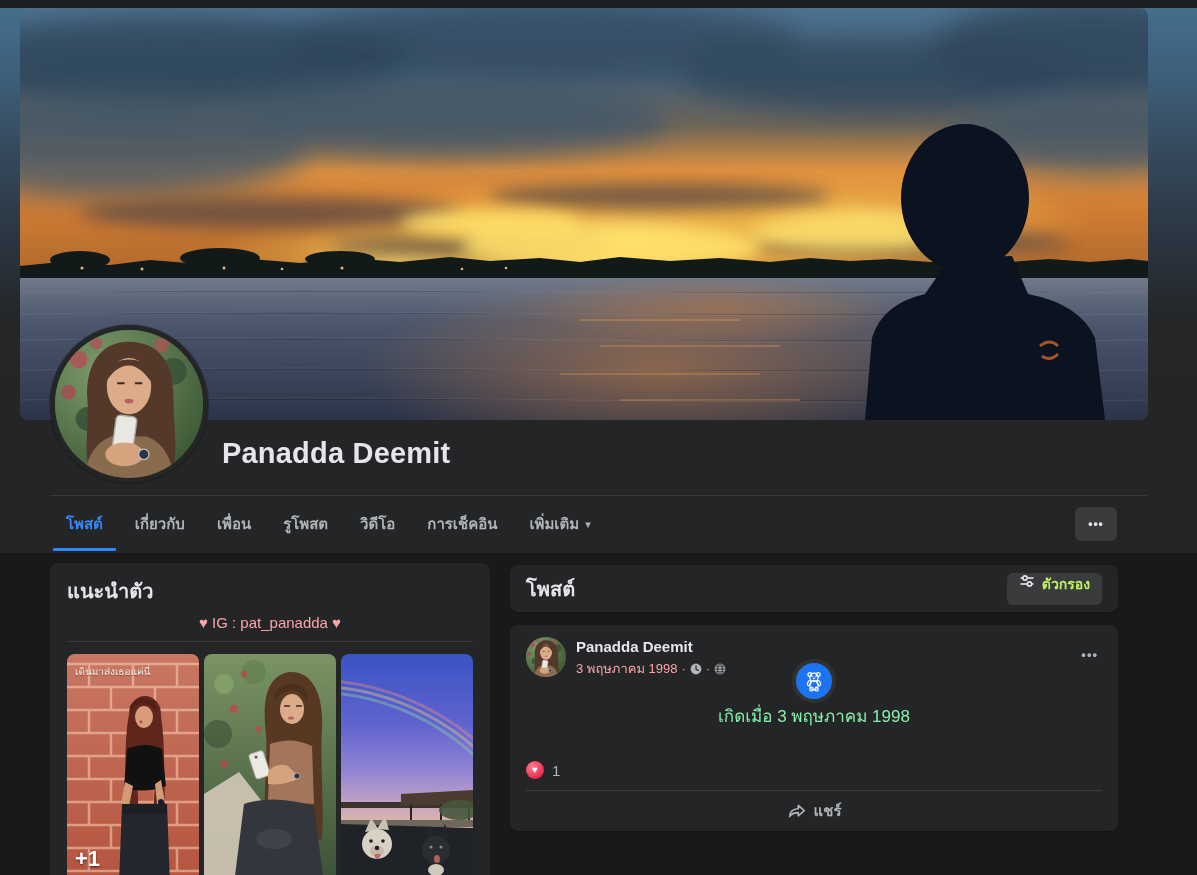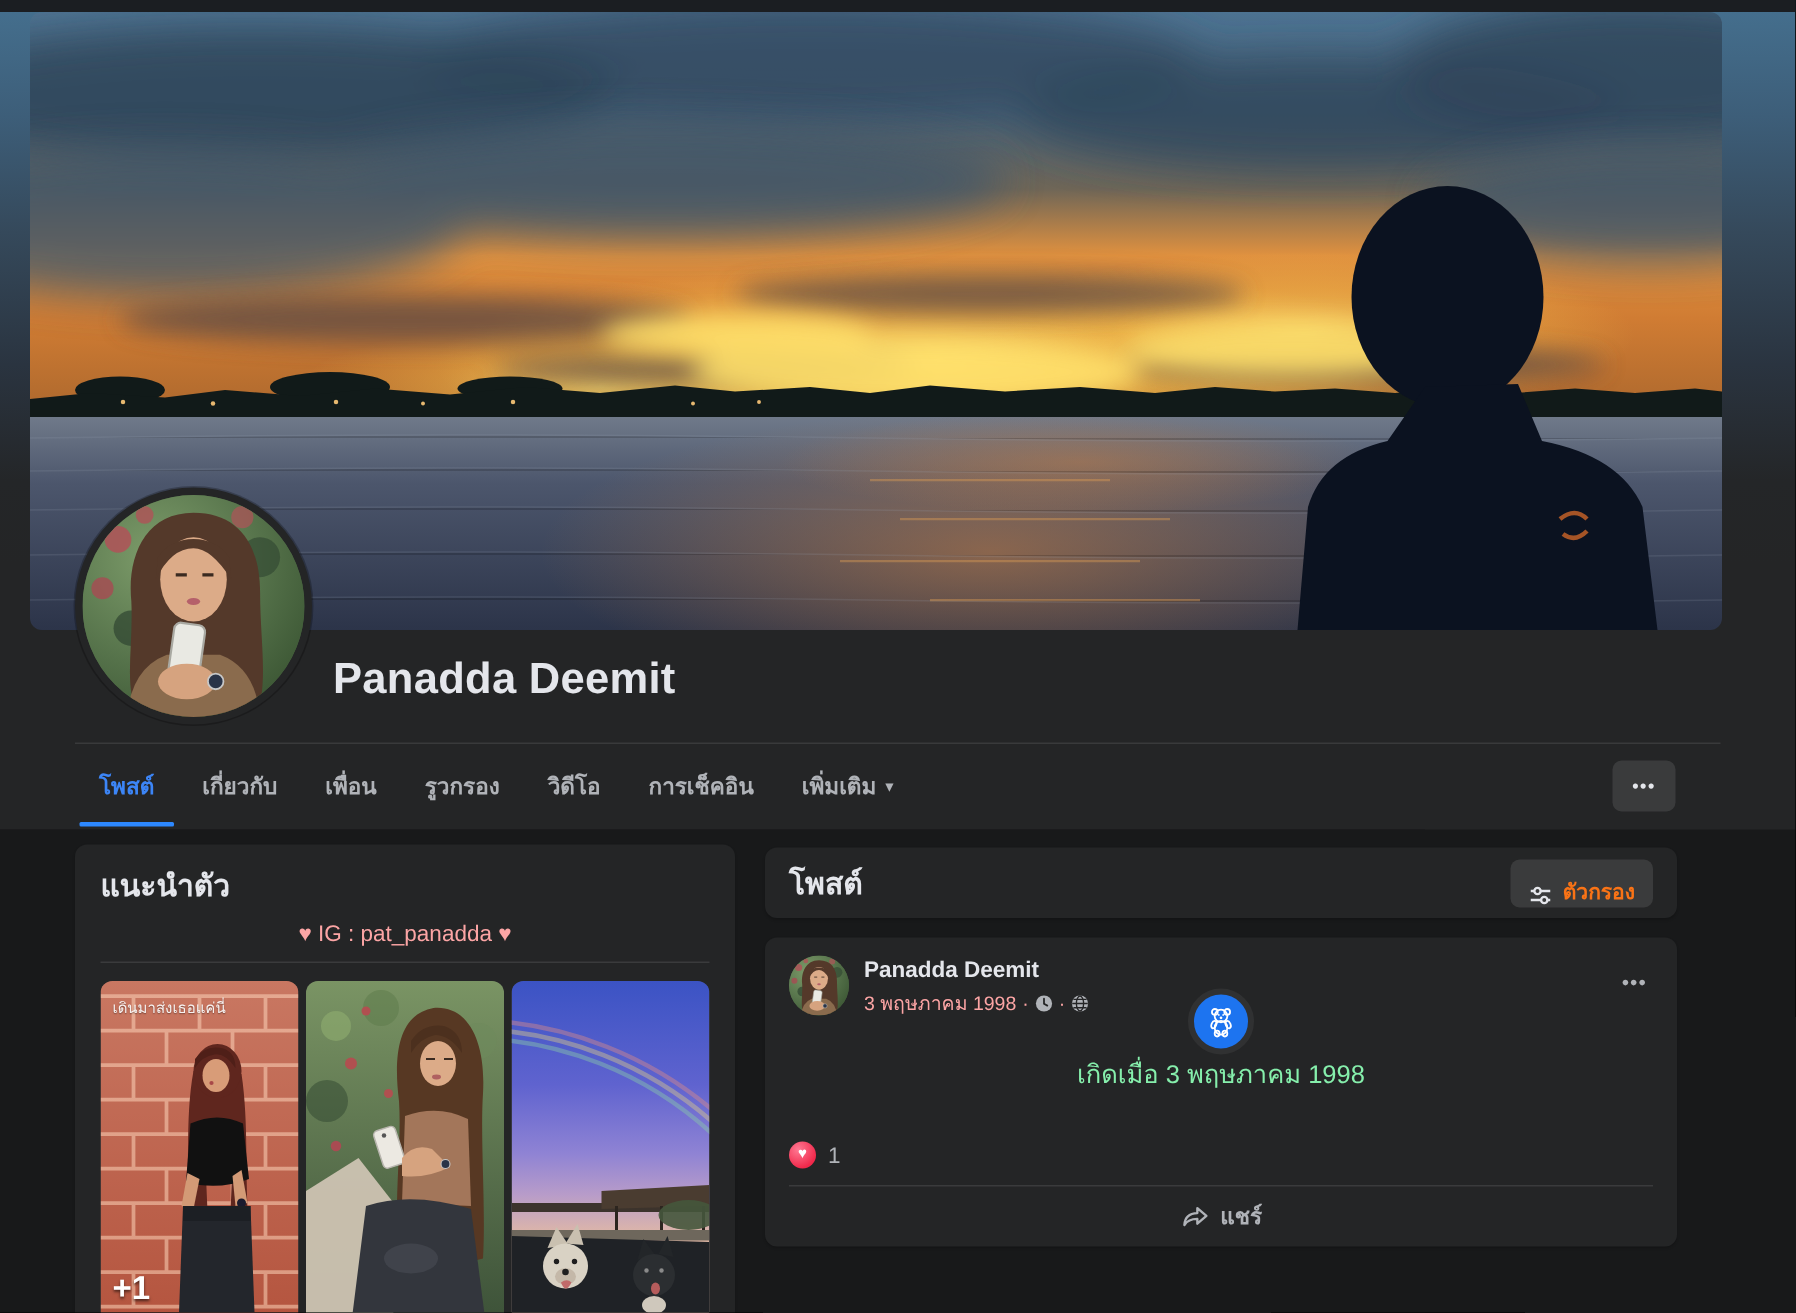--- a/index.html
+++ b/index.html
@@ -35,22 +35,22 @@
   .photo{width:132px;height:230px;border-radius:8px;overflow:hidden;position:relative;cursor:pointer;background:#3a3b3c;}
   .photo svg{display:block;width:100%;height:100%;}
   .photo-overlay-text{position:absolute;top:10px;left:8px;font-size:10px;color:rgba(255,255,255,.92);
     text-shadow:0 1px 1px rgba(0,0,0,.4);}
   .photo-more{position:absolute;top:192px;left:8px;font-size:22px;font-weight:bold;color:#fff;
     text-shadow:0 1px 2px rgba(0,0,0,.6);}
   
   .posts-header-card{position:absolute;left:510px;top:12px;width:608px;height:47px;display:flex;align-items:center;
     justify-content:space-between;padding:0 16px;box-sizing:border-box;}
   .posts-title{font-size:20px;font-weight:bold;color:#e4e6eb;}
-  .filter-btn{display:flex;gap:7px;align-items:flex-end;background:#3a3b3c;border:none;border-radius:6px;height:32px;
-    padding:0 12px;color:#f97316;font-size:14px;font-weight:600;cursor:pointer;font-family:inherit;}
+  .filter-btn{display:flex;gap:7px;align-items:flex-start;background:#3a3b3c;border:none;border-radius:6px;height:32px;
+    padding:0 12px;color:#bef264;font-size:14px;font-weight:600;cursor:pointer;font-family:inherit;}
   .post-card{position:absolute;left:510px;top:72px;width:608px;height:206px;}
   .post-header{position:absolute;left:16px;top:12px;display:flex;gap:10px;}
   .post-avatar{width:40px;height:40px;border-radius:50%;overflow:hidden;background:#46603f;cursor:pointer;flex:none;}
   .post-avatar svg{display:block;width:100%;height:100%;}
   .post-author{font-size:15px;font-weight:bold;color:#e4e6eb;line-height:19px;cursor:pointer;}
   .post-date-row{display:flex;align-items:center;gap:4px;font-size:13px;color:#fca5a5;margin-top:2px;}
   .post-more{position:absolute;right:16px;top:18px;color:#b0b3b8;font-size:13px;letter-spacing:1px;cursor:pointer;
     padding:4px;border-radius:50%;font-weight:bold;}
   .life-event-icon{position:absolute;left:50%;transform:translateX(-50%);top:34px;width:36px;height:36px;border-radius:50%;
     background:#1d74f0;border:4px solid #303132;display:flex;align-items:center;justify-content:center;}
@@ -212,21 +212,21 @@
       <div class="tab active">
           <span>โพสต์</span>
         </div>
       <div class="tab">
           <span>เกี่ยวกับ</span>
         </div>
       <div class="tab">
           <span>เพื่อน</span>
         </div>
       <div class="tab">
-          <span>รูวกรอง</span>
+          <span>รูโพสต</span>
         </div>
       <div class="tab">
           <span>วิดีโอ</span>
         </div>
       <div class="tab">
           <span>การเช็คอิน</span>
         </div>
       <div class="tab">
         <span>เพิ่มเติม</span>
         <span class="caret">▾</span>

